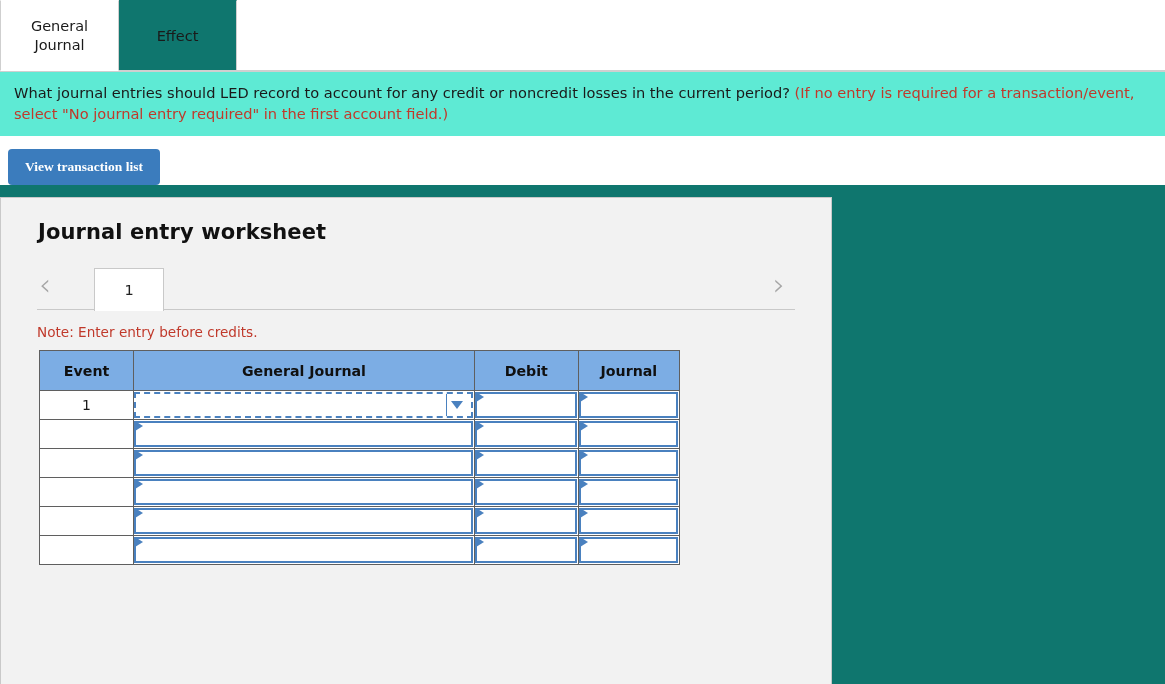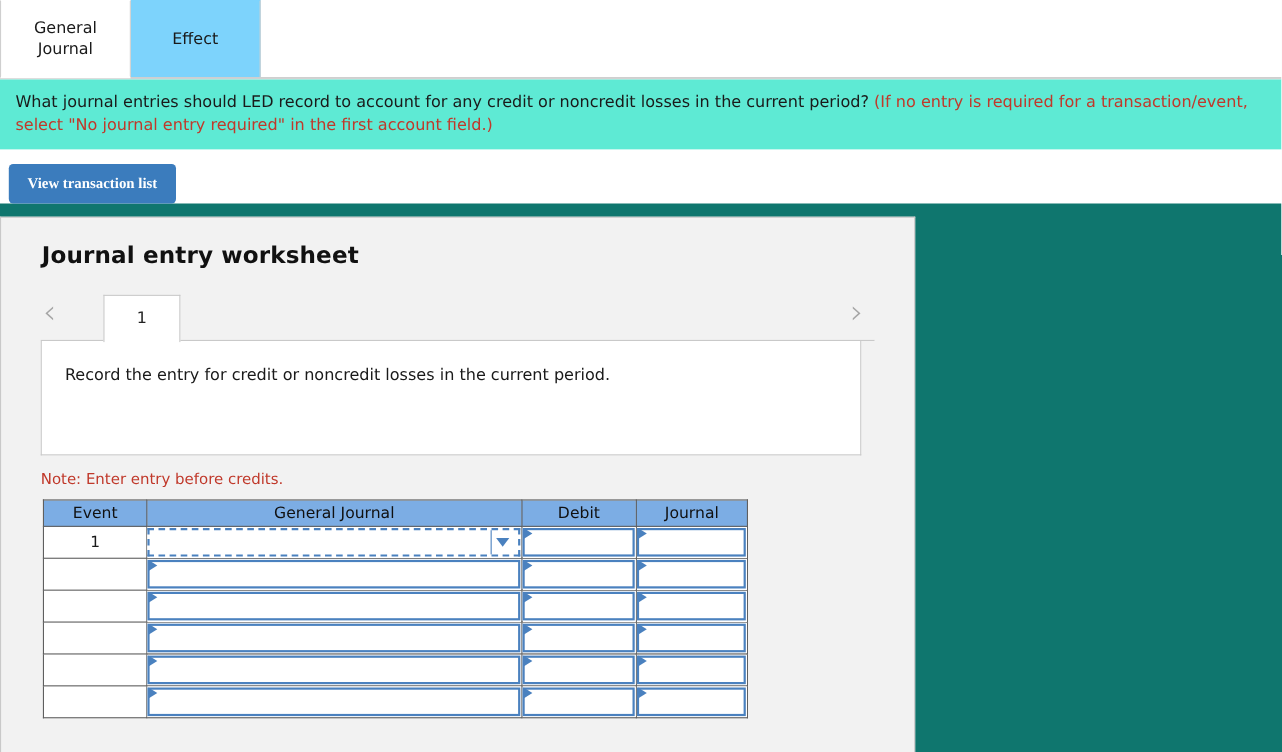--- a/index.html
+++ b/index.html
@@ -38,21 +38,21 @@
     padding: 0 10px;
   }
   .tab.active {
     background: #ffffff;
     width: 119px;
     border-bottom: 1px solid #ffffff;
     position: relative;
     z-index: 3;
   }
   .tab.inactive {
-    background: #7dd3fc;
+    background: #0f766e;
     width: 119px;
     margin-left: -1px;
     text-align: right;
   }
   .tabstrip-filler {
     flex: 1;
     border-bottom: 0;
   }
   .tabstrip::after {
     content: "";
@@ -186,23 +186,23 @@
   .jtable {
     margin-left: 38px;
     border-collapse: collapse;
     table-layout: fixed;
     width: 641px;
   }
   .jtable th {
     background: #7cade4;
     border: 1px solid #5f5f5f;
     font-size: 14.2px;
-    font-weight: normal;
+    font-weight: bold;
     color: #101010;
-    height: 24px;
+    height: 40px;
     padding: 0;
     text-align: center;
   }
   .jtable td {
     border: 1px solid #5f5f5f;
     border-top: none;
     background: #ffffff;
     height: 28px;
     padding: 0;
     vertical-align: middle;
@@ -305,23 +305,20 @@
 
   <div class="panel-title">Journal entry worksheet</div>
 
   <div class="pager">
     <div class="pager-chevron pager-prev">‹</div>
     <div class="pager-tab">1</div>
     <div class="pager-chevron pager-next">›</div>
     <div class="pager-rule"></div>
   </div>
 
-  <div class="desc-box">
-    <span>Record the entry for credit or noncredit losses in the current period.</span>
-  </div>
 
   <div class="note">Note: Enter entry before credits.</div>
 
   <table class="jtable">
     <colgroup>
       <col class="col-event">
           <col class="col-gj">
           <col class="col-debit">
           <col class="col-credit">
     </colgroup>

